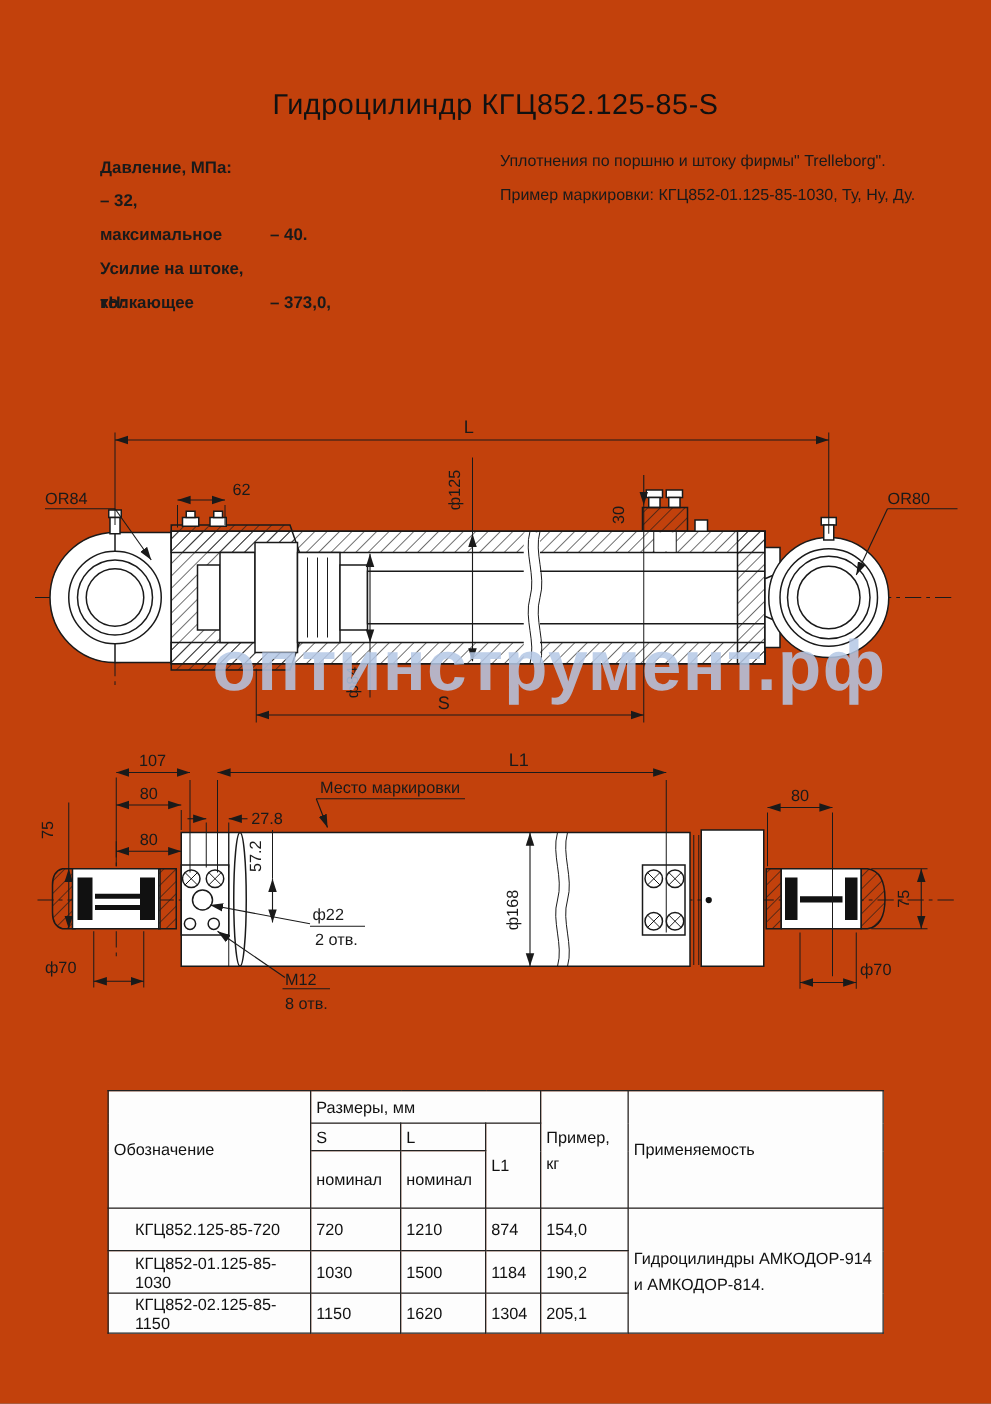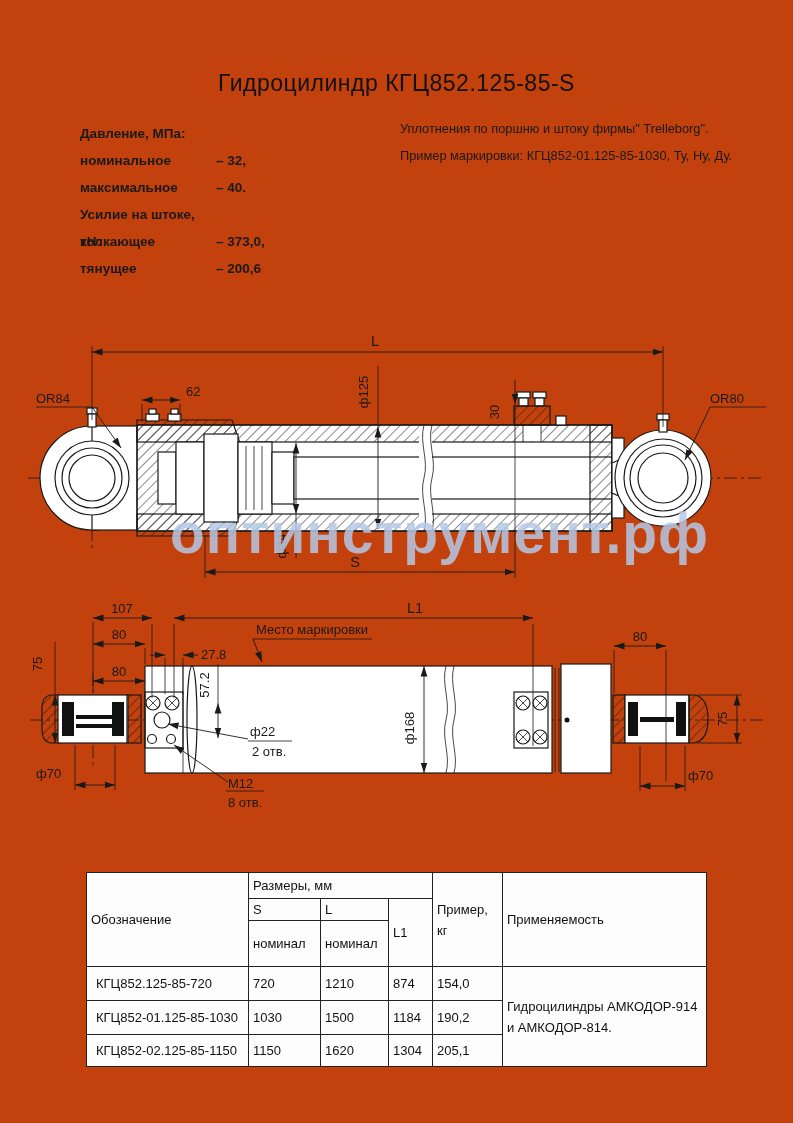--- a/index.html
+++ b/index.html
@@ -20,54 +20,49 @@
   .h2f{fill:url(#h2);stroke:#1a1a1a;stroke-width:1.2;}
   .d{stroke:#1a1a1a;stroke-width:.9;fill:none;}
   .x{stroke:#1a1a1a;stroke-width:.8;fill:none;}
   .c{stroke:#1a1a1a;stroke-width:.8;fill:none;stroke-dasharray:13 4 3 4;}
   .blk{fill:#111;stroke:none;}
   .wm{position:absolute;left:170px;top:500px;width:460px;text-align:center;white-space:nowrap;
       font-size:57px;font-weight:700;letter-spacing:1px;opacity:.85;z-index:5;}
   table.tbl{position:absolute;left:86px;top:872px;border-collapse:collapse;table-layout:fixed;
       font-size:13px;color:#111;}
   .tbl td{border:1.2px solid #222;text-align:left;padding:0 4px;background:#fdfdfd;}
-  .tbl td.nm{text-align:left;padding-left:9px;}
+  .tbl td.nm{text-align:left;padding-left:21px;}
   .tbl .two{line-height:21px;}
 </style>
 </head>
 <body>
 
 <div class="page">
 
   <div class="title">Гидроцилиндр КГЦ852.125-85-S</div>
 
   <div class="specs">
     <div class="spec-row">
         <span class="lb">Давление, МПа:</span>
         <span></span>
       </div>
     <div class="spec-row">
-        <span class="lb">номинальное</span>
         <span>– 32,</span>
       </div>
     <div class="spec-row">
         <span class="lb">максимальное</span>
         <span>– 40.</span>
       </div>
     <div class="spec-row">
         <span class="lb">Усилие на штоке, кН:</span>
         <span></span>
       </div>
     <div class="spec-row">
         <span class="lb">толкающее</span>
         <span>– 373,0,</span>
-      </div>
-    <div class="spec-row">
-        <span class="lb">тянущее</span>
-        <span>– 200,6</span>
       </div>
   </div>
 
   <div class="notes">
     <div>Уплотнения по поршню и штоку фирмы" Trelleborg".</div>
     <div>Пример маркировки: КГЦ852-01.125-85-1030, Ту, Ну, Ду.</div>
   </div>
 
   <svg class="drawing" style="top:330px" width="793" height="270" viewBox="0 0 793 270">
     <defs>

